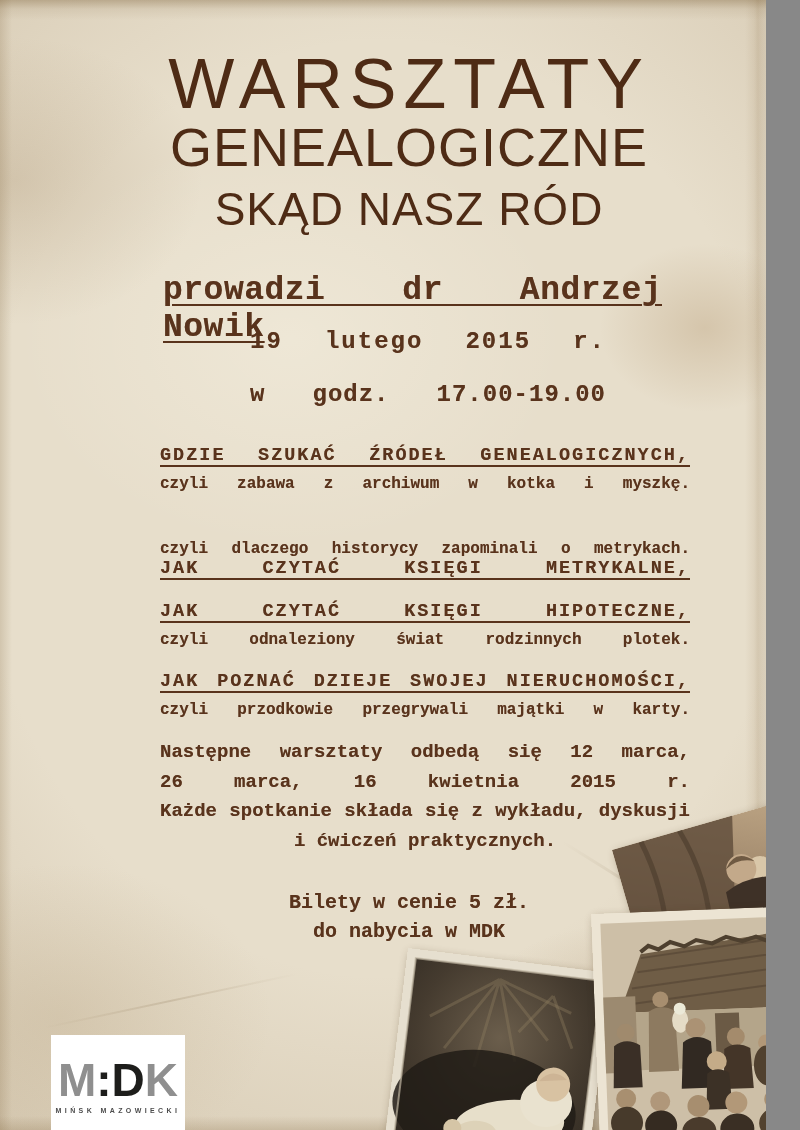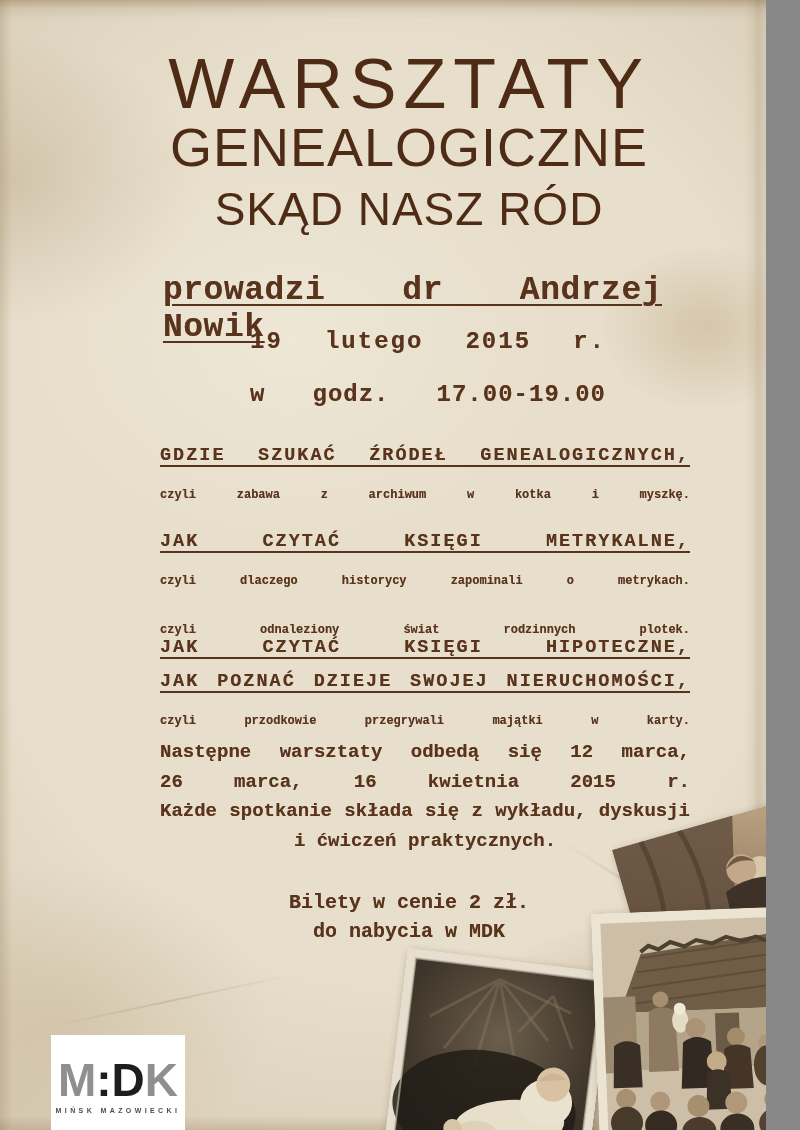--- a/index.html
+++ b/index.html
@@ -56,21 +56,21 @@
   .meeting > div{position:relative;}
   .m1{font-size:22px;letter-spacing:3px;margin-bottom:10px;}
   .m2{font-size:24px;letter-spacing:2px;margin-bottom:26px;}
   .m3{font-size:24px;letter-spacing:1px;}
 
   .topic{height:60px;}
   .topic-0{top:445px;} .topic-1{top:531px;} .topic-2{top:601px;} .topic-3{top:671px;}
   .topic .hd{font-size:18.5px;letter-spacing:2px;text-decoration:underline;
     text-decoration-thickness:1.5px;text-underline-offset:5px;
     text-align:justify;text-align-last:justify;}
-  .topic .sub{margin-top:22px;font-size:12px;letter-spacing:0;
+  .topic .sub{margin-top:9px;font-size:16px;letter-spacing:0;
     text-align:justify;text-align-last:justify;}
 
   .schedule{top:738px;font-size:19px;line-height:29.5px;}
   .schedule .jl{text-align:justify;text-align-last:justify;}
 
   .tickets{top:888px;text-align:center;font-size:20px;line-height:29px;transform:translateX(-16px);}
 
   
   .photo{position:absolute;transform-origin:0 0;box-shadow:3px 4px 10px rgba(70,50,25,.45);}
   .photo svg{display:block;}
@@ -106,41 +106,41 @@
     <div class="meeting">
       <div class="type just m2">19 lutego 2015 r.</div>
       <div class="type just m3">w godz. 17.00-19.00</div>
     </div>
 
     <div class="topic topic-0">
       <div class="type hd">GDZIE SZUKAĆ ŹRÓDEŁ GENEALOGICZNYCH,</div>
       <div class="type sub">czyli zabawa z archiwum w kotka i myszkę.</div>
     </div>
     <div class="topic topic-1">
+      <div class="type sub">czyli dlaczego historycy zapominali o metrykach.</div>
       <div class="type hd">JAK CZYTAĆ KSIĘGI METRYKALNE,</div>
-      <div class="type sub">czyli dlaczego historycy zapominali o metrykach.</div>
     </div>
     <div class="topic topic-2">
+      <div class="type hd">JAK CZYTAĆ KSIĘGI HIPOTECZNE,</div>
       <div class="type sub">czyli odnaleziony świat rodzinnych plotek.</div>
-      <div class="type hd">JAK CZYTAĆ KSIĘGI HIPOTECZNE,</div>
     </div>
     <div class="topic topic-3">
       <div class="type hd">JAK POZNAĆ DZIEJE SWOJEJ NIERUCHOMOŚCI,</div>
       <div class="type sub">czyli przodkowie przegrywali majątki w karty.</div>
     </div>
 
     <div class="schedule">
       <div class="type jl">Następne warsztaty odbedą się 12 marca,</div>
       <div class="type jl">26 marca, 16 kwietnia 2015 r.</div>
       <div class="type jl">Każde spotkanie składa się z wykładu, dyskusji</div>
       <div class="type">i ćwiczeń praktycznych.</div>
     </div>
 
     <div class="tickets">
-      <div class="type">Bilety w cenie 2 zł.</div>
+      <div class="type">Bilety w cenie 5 zł.</div>
       <div class="type">do nabycia w MDK</div>
     </div>
   </div>
 
   <div class="photo photo-children">
     <svg width="235" height="107" viewBox="0 0 235 107" xmlns="http://www.w3.org/2000/svg">
       <defs>
         <linearGradient id="chbg" x1="0" y1="1" x2="1" y2="0">
           <stop offset="0" stop-color="#7c6750"></stop>
             <stop offset=".55" stop-color="#a68e71"></stop>

